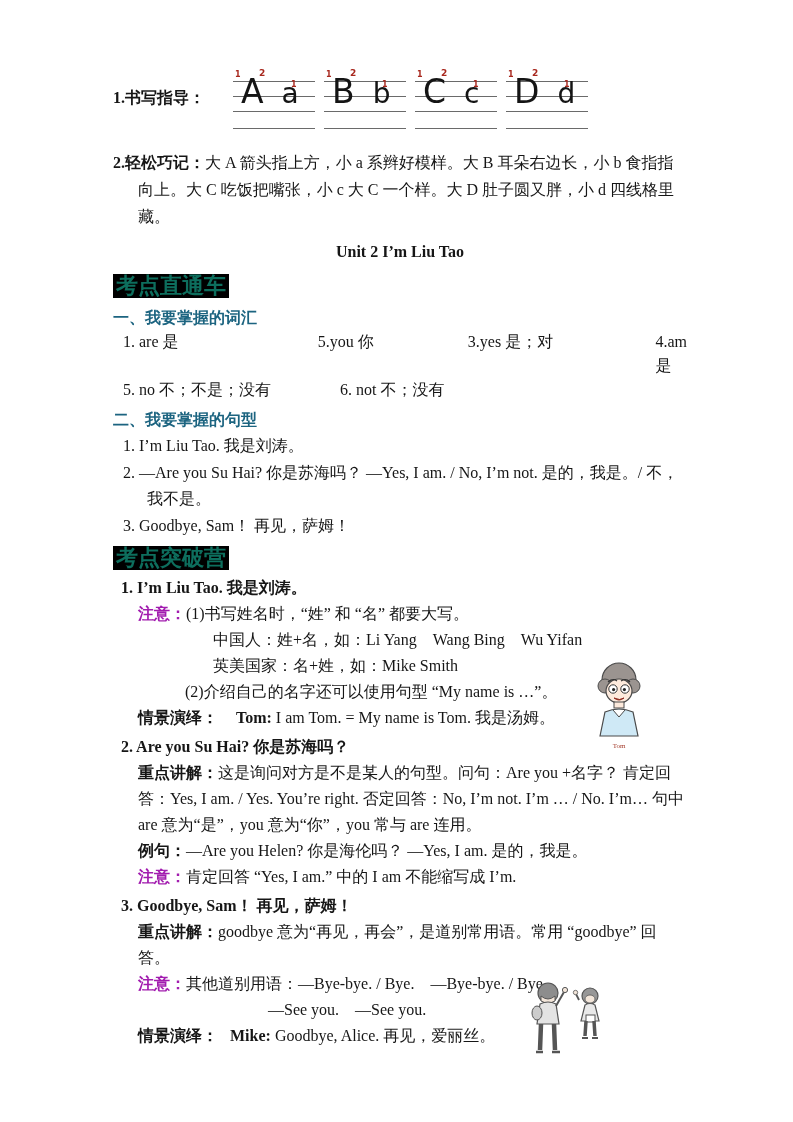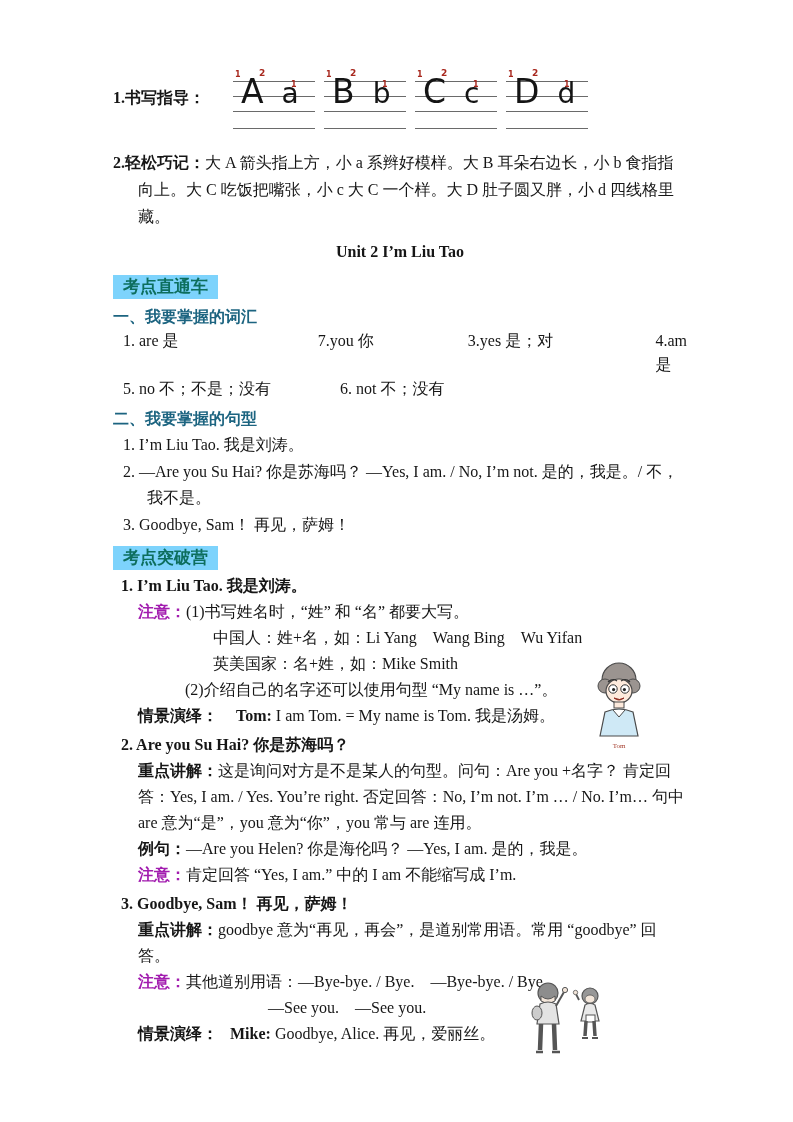--- a/index.html
+++ b/index.html
@@ -22,21 +22,21 @@
   .upper-letter{font-size:33px;line-height:40px;}
   .lower-letter{font-size:28px;line-height:40px;}
   .stroke-mark{position:absolute;color:#a8281e;font-family:"DejaVu Sans",sans-serif;font-weight:bold;}
   .mk-n1{top:-2px;left:2px;font-size:8px;}
   .mk-ar{top:-4px;left:26px;font-size:9px;}
   .mk-n2{top:8px;left:58px;font-size:8px;}
   
   .mnemonic{margin:13px 0 0 0;line-height:27px;padding-left:25px;text-indent:-25px;}
   .doc-title{margin:7px 0 0 0;text-align:center;font-size:16px;font-weight:bold;line-height:30px;}
   .badge-wrap{margin-top:7px;line-height:25px;}
-  .badge{display:inline-block;font-weight:bold;font-size:17px;color:#0d6e5d;background:#7dd3fc;padding:0 10px;line-height:24px;}
+  .badge{display:inline-block;font-weight:bold;font-size:22px;color:#0d6e5d;background:#000000;padding:0 3px;line-height:24px;}
   .sub-heading{margin:5px 0 0 0;font-size:16px;font-weight:bold;color:#1c6480;line-height:25px;}
   .vocab-row{display:flex;margin-left:10px;line-height:24px;gap:44px;}
   .vc1{width:168px;}.vc2{width:118px;}.vc3{width:160px;}.vc4{flex:1;}
   .vr2c1{width:173px;}
   .pattern{margin:1px 0 0 10px;padding-left:24px;text-indent:-24px;line-height:26px;}
   .block-heading{margin:3px 0 0 8px;font-weight:bold;line-height:26px;}
   .para{margin:0 0 0 25px;line-height:26px;}
   .note-label{color:#a21caf;font-weight:bold;}
   .indent-a{margin-left:72px;}
   .indent-b{margin-left:100px;}
@@ -117,21 +117,21 @@
     <h1 class="doc-title">Unit 2 I’m Liu Tao</h1>
 
     <div class="badge-wrap">
       <span class="badge">考点直通车</span>
     </div>
 
     <h2 class="sub-heading">一、我要掌握的词汇</h2>
 
     <div class="vocab-row">
       <span class="vc1">1. are 是</span>
-      <span class="vc2">7.you 你</span>
+      <span class="vc2">5.you 你</span>
       <span class="vc3">3.yes 是；对</span>
       <span class="vc4">4.am 是</span>
     </div>
     <div class="vocab-row">
       <span class="vr2c1">5. no 不；不是；没有</span>
       <span class="vc4">6. not 不；没有</span>
     </div>
 
     <h2 class="sub-heading">二、我要掌握的句型</h2>
 

